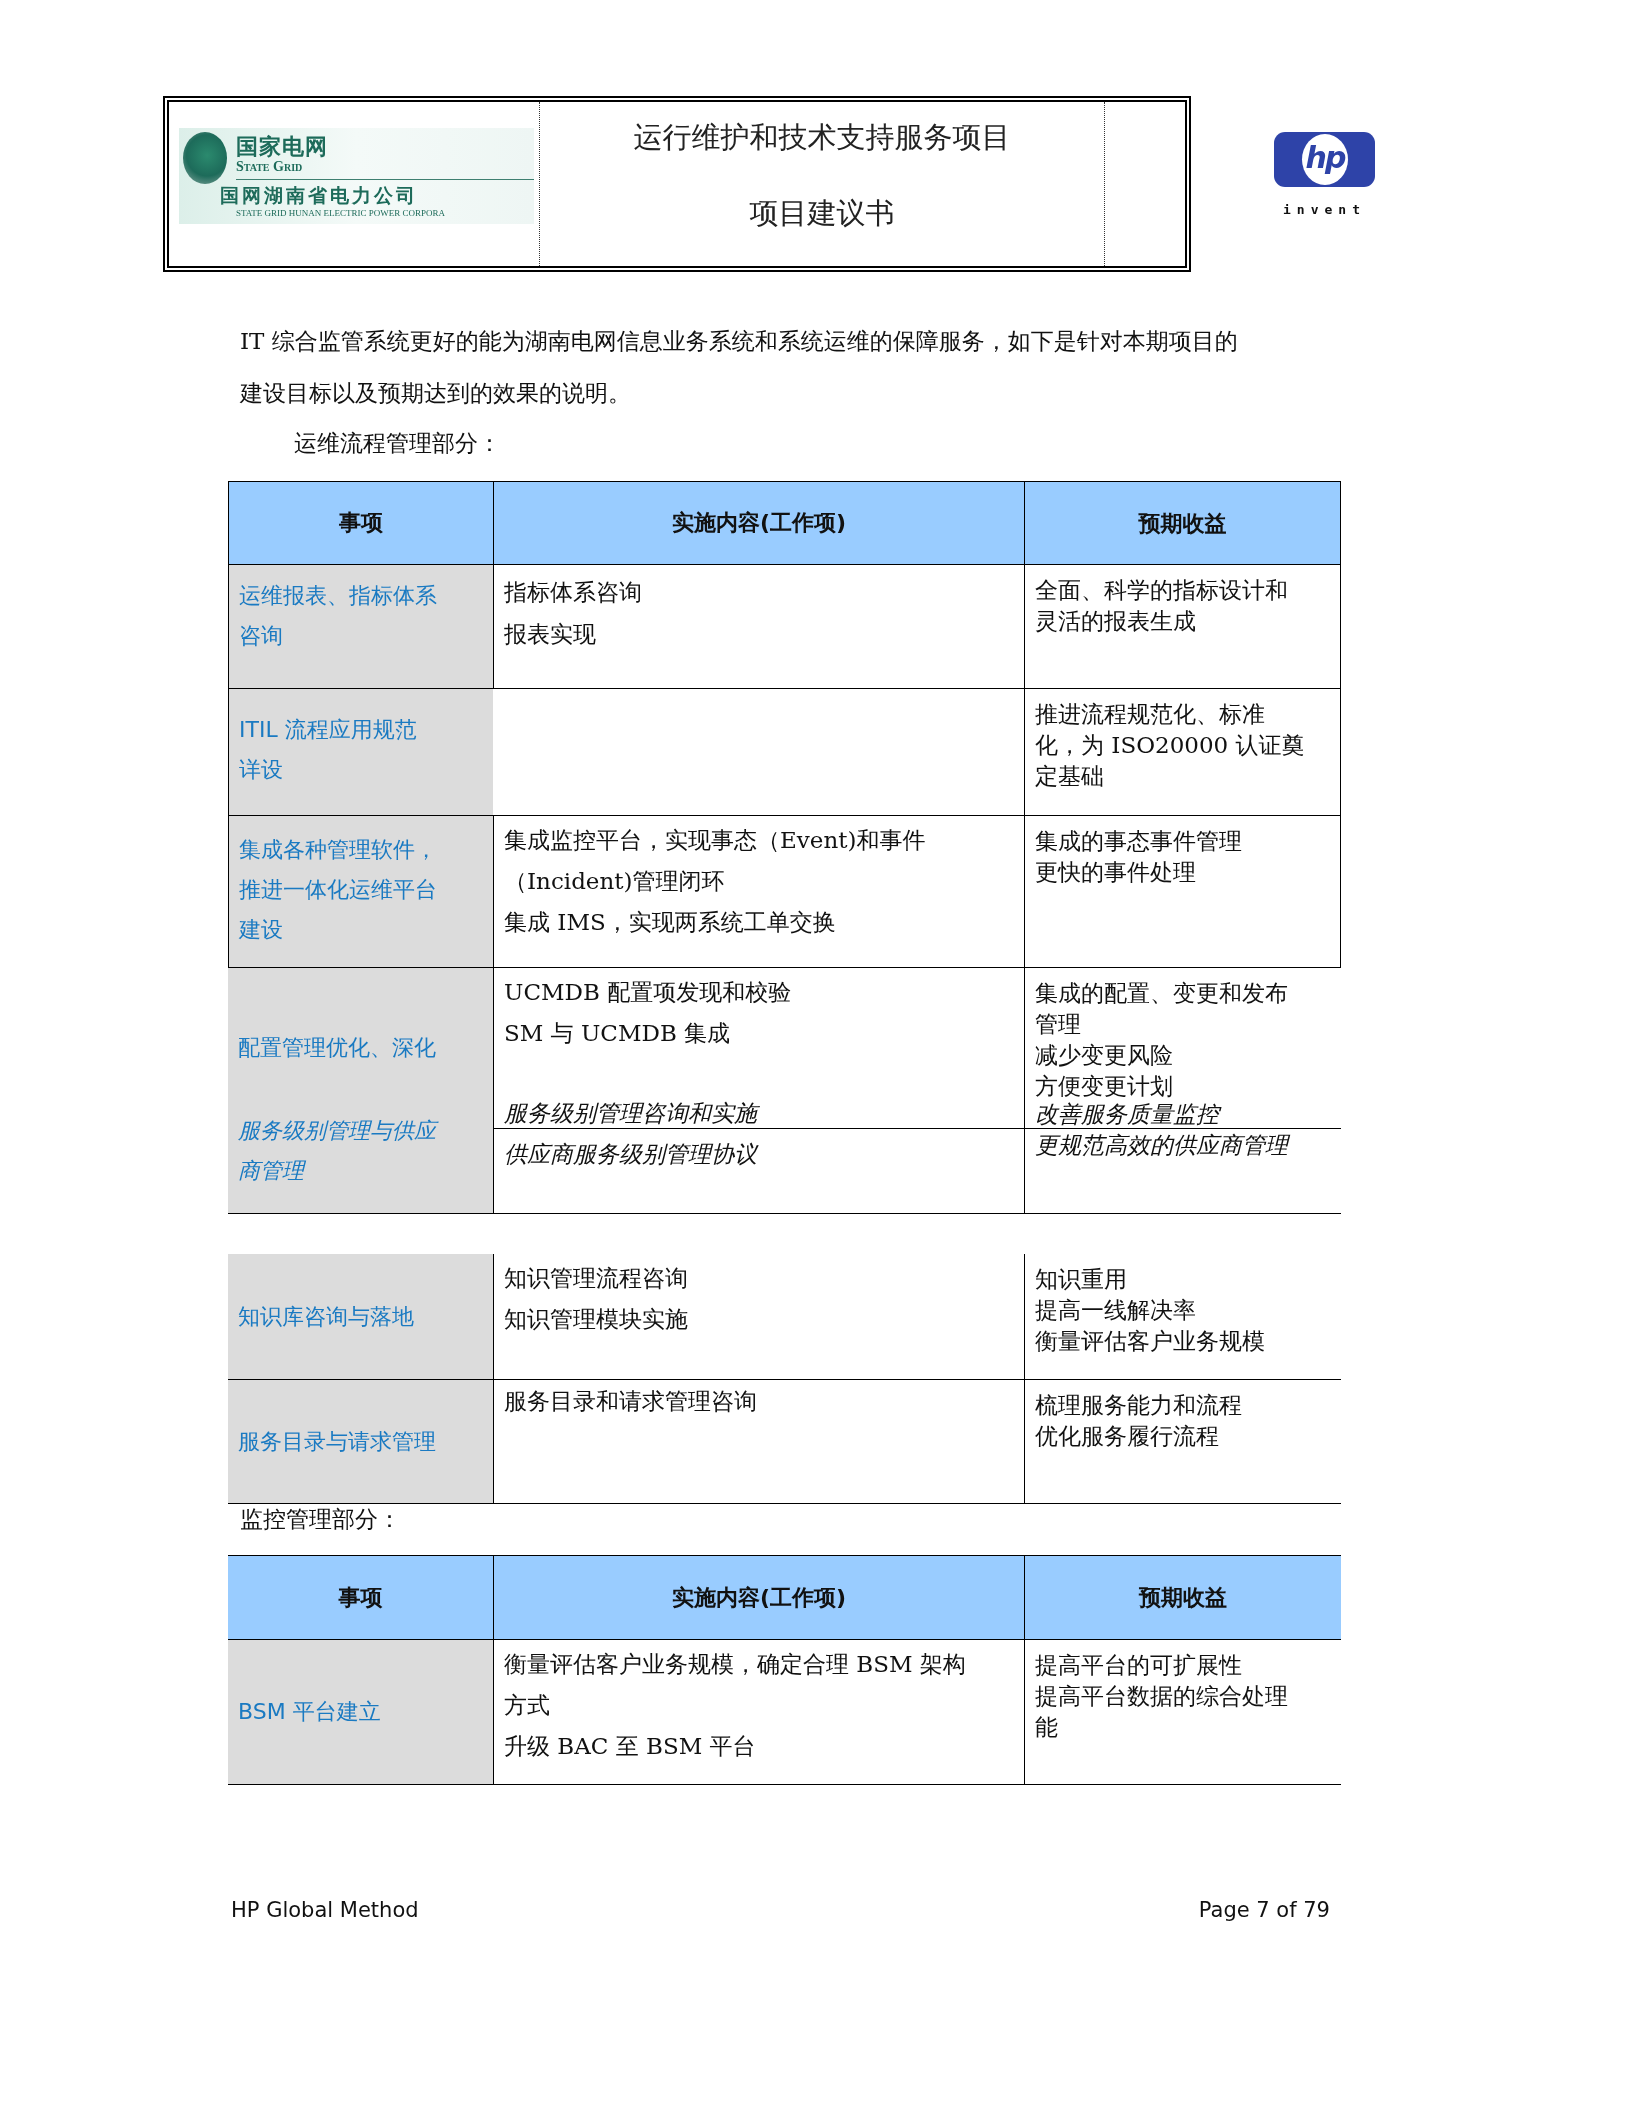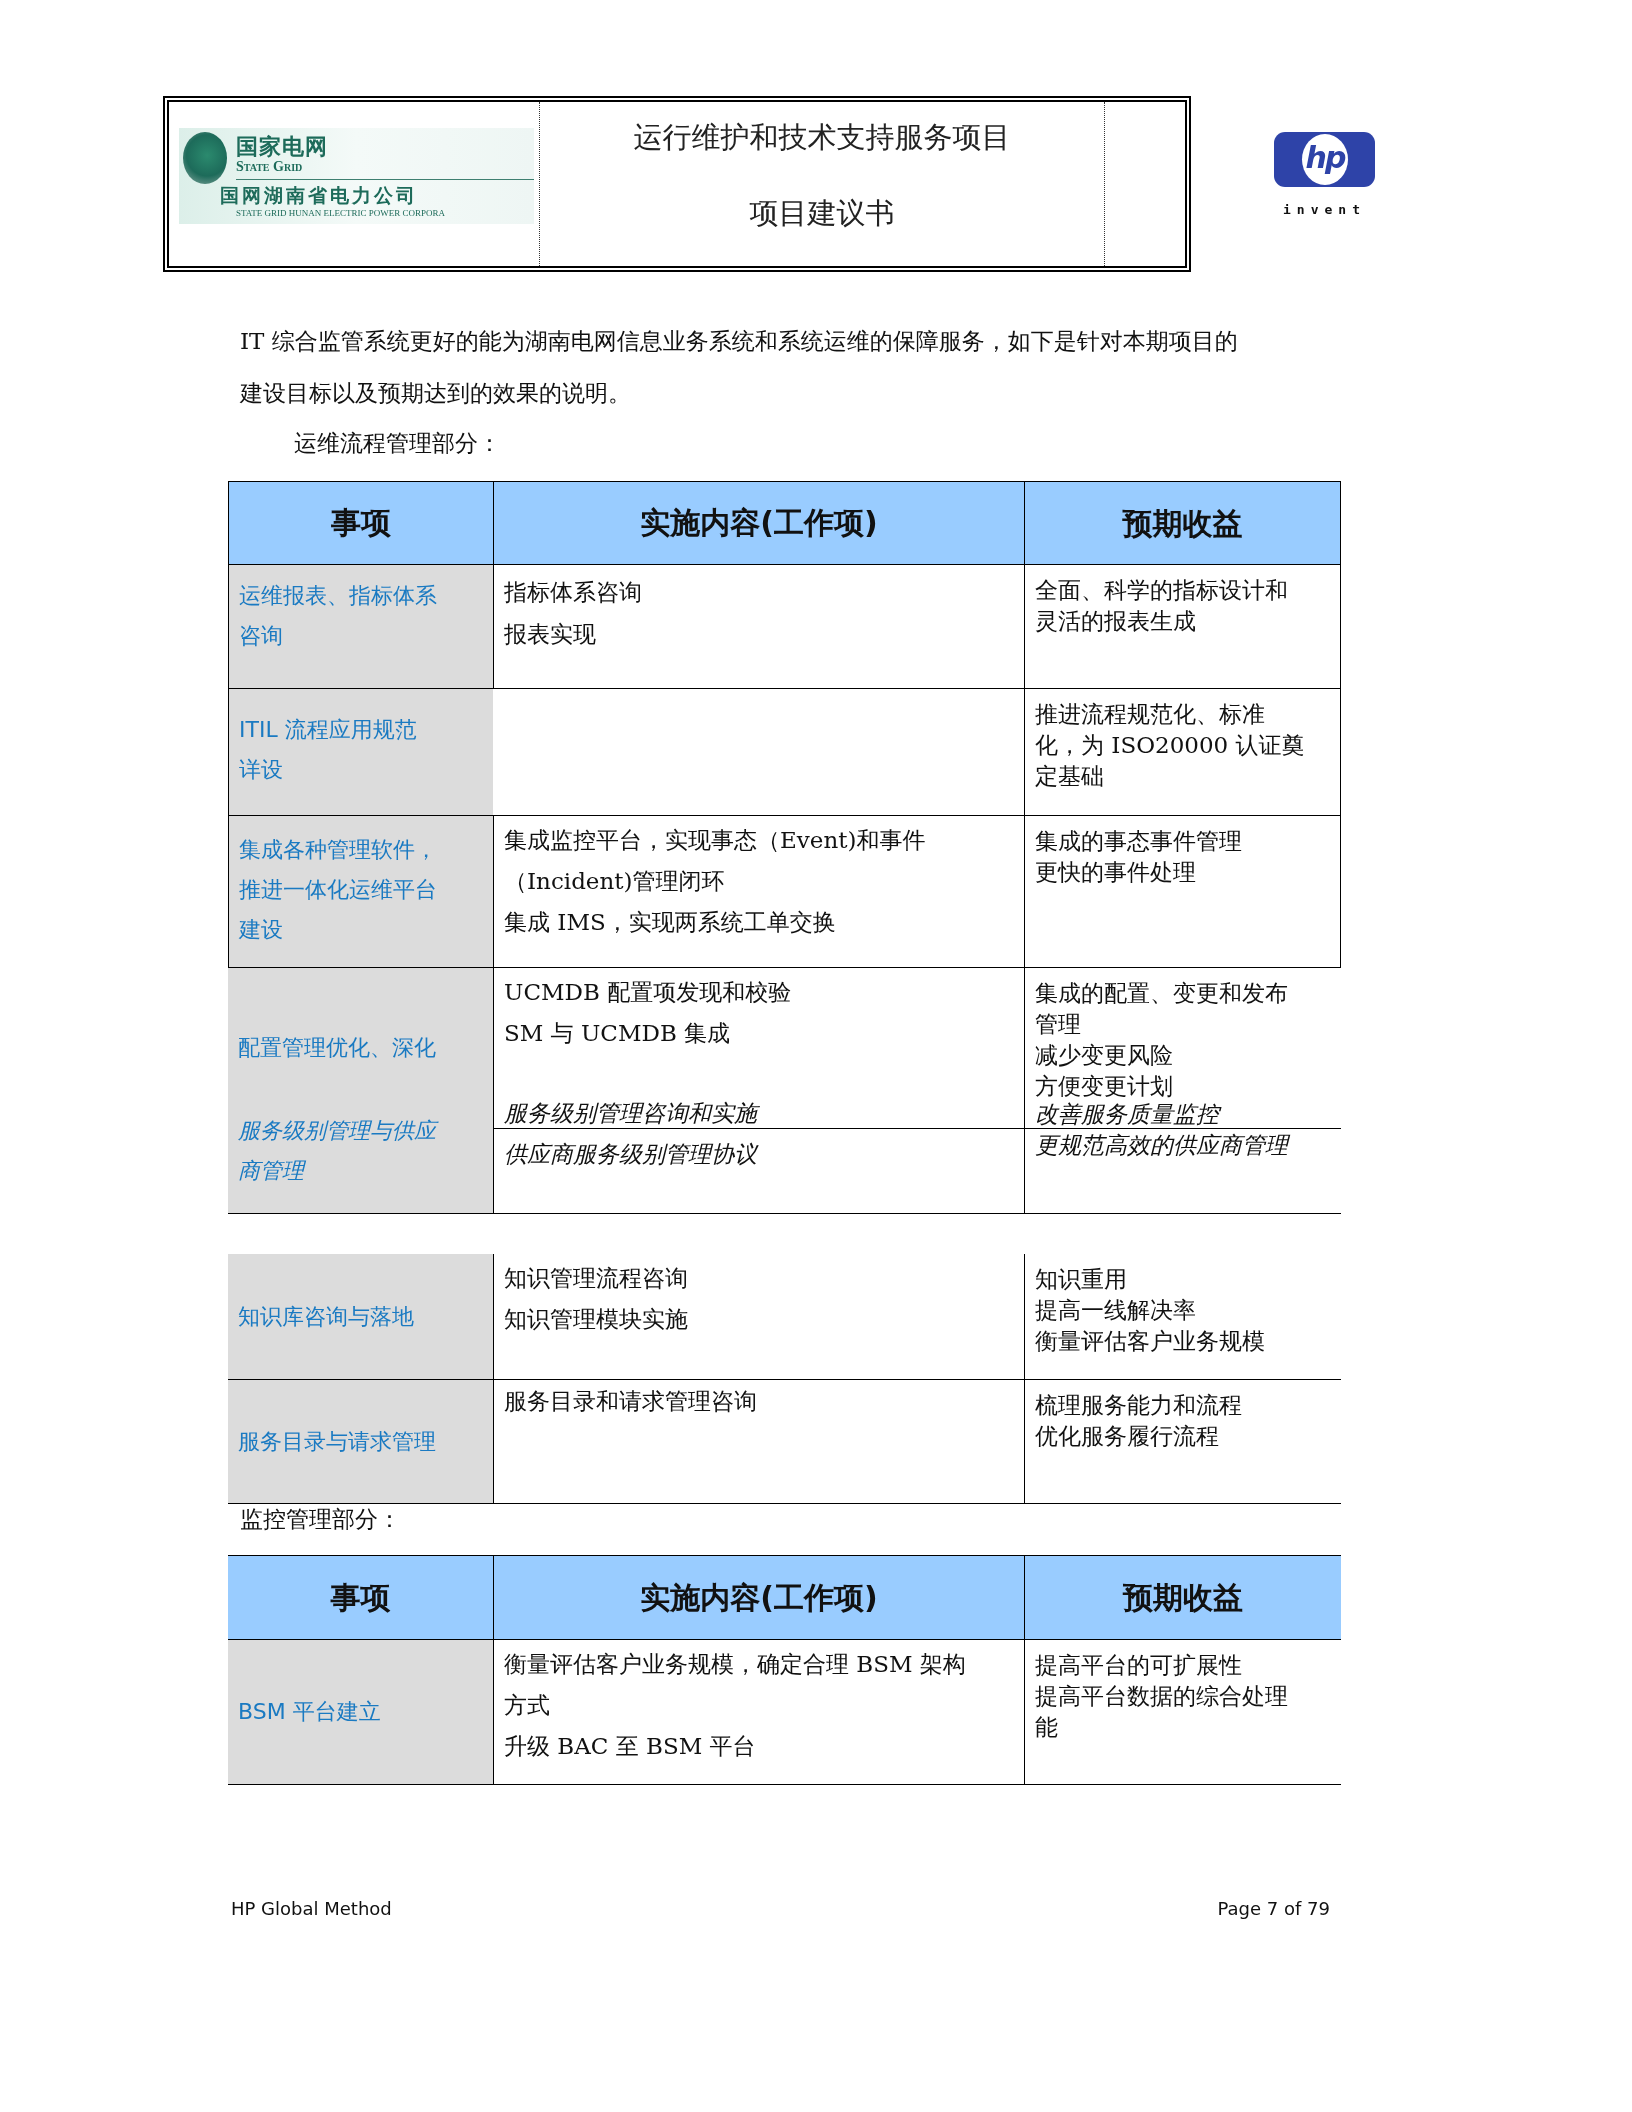--- a/index.html
+++ b/index.html
@@ -46,23 +46,23 @@
   .cell { position:absolute; top:0; bottom:0; box-sizing:border-box; padding:10px 10px 0 10px; font-size:23px; line-height:34px; }
   .c1 { left:0; width:265px; background:#dcdcdc; color:#1a7ac2;
         font-family:"DejaVu Sans", sans-serif; font-size:22px; display:flex; align-items:center; padding-top:0; }
   .c1.top { align-items:flex-start; padding-top:14px; }
   .c2 { left:265px; width:531px; border-left:1.5px solid #000; }
   .c3 { left:796px; right:0; border-left:1.5px solid #000; line-height:31px; }
   .bordered .c1 { border-left:1.5px solid #000; }
   .bordered .c3 { border-right:1.5px solid #000; }
   .hrow { background:#99ccff; }
   .hrow .cell { background:#99ccff; color:#111; font-family:"DejaVu Sans",sans-serif; font-weight:bold;
-                font-size:30px; display:flex; align-items:center; justify-content:center; padding:0; }
+                font-size:22px; display:flex; align-items:center; justify-content:center; padding:0; }
   .line { display:block; white-space:nowrap; }
-  .footer { font-family:"DejaVu Sans",sans-serif; font-size:18px; color:#111; }
+  .footer { font-family:"DejaVu Sans",sans-serif; font-size:21px; color:#111; }
 </style>
 </head>
 <body>
 
 <div class="abs hdr">
   <div class="hdr-cell hdr-logo">
     <div class="sg-logo">
       <div class="sg-globe"></div>
       <div class="sg-cn">国家电网</div>
       <div class="sg-en">State Grid</div>

